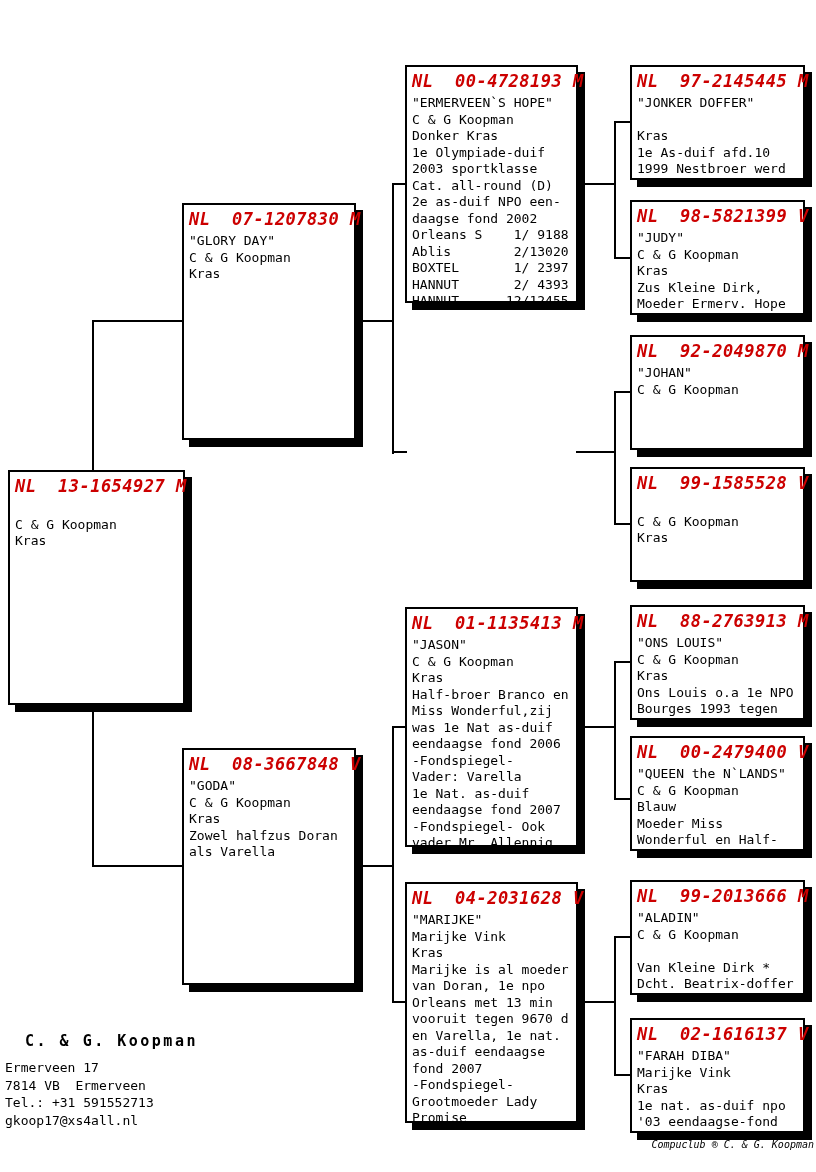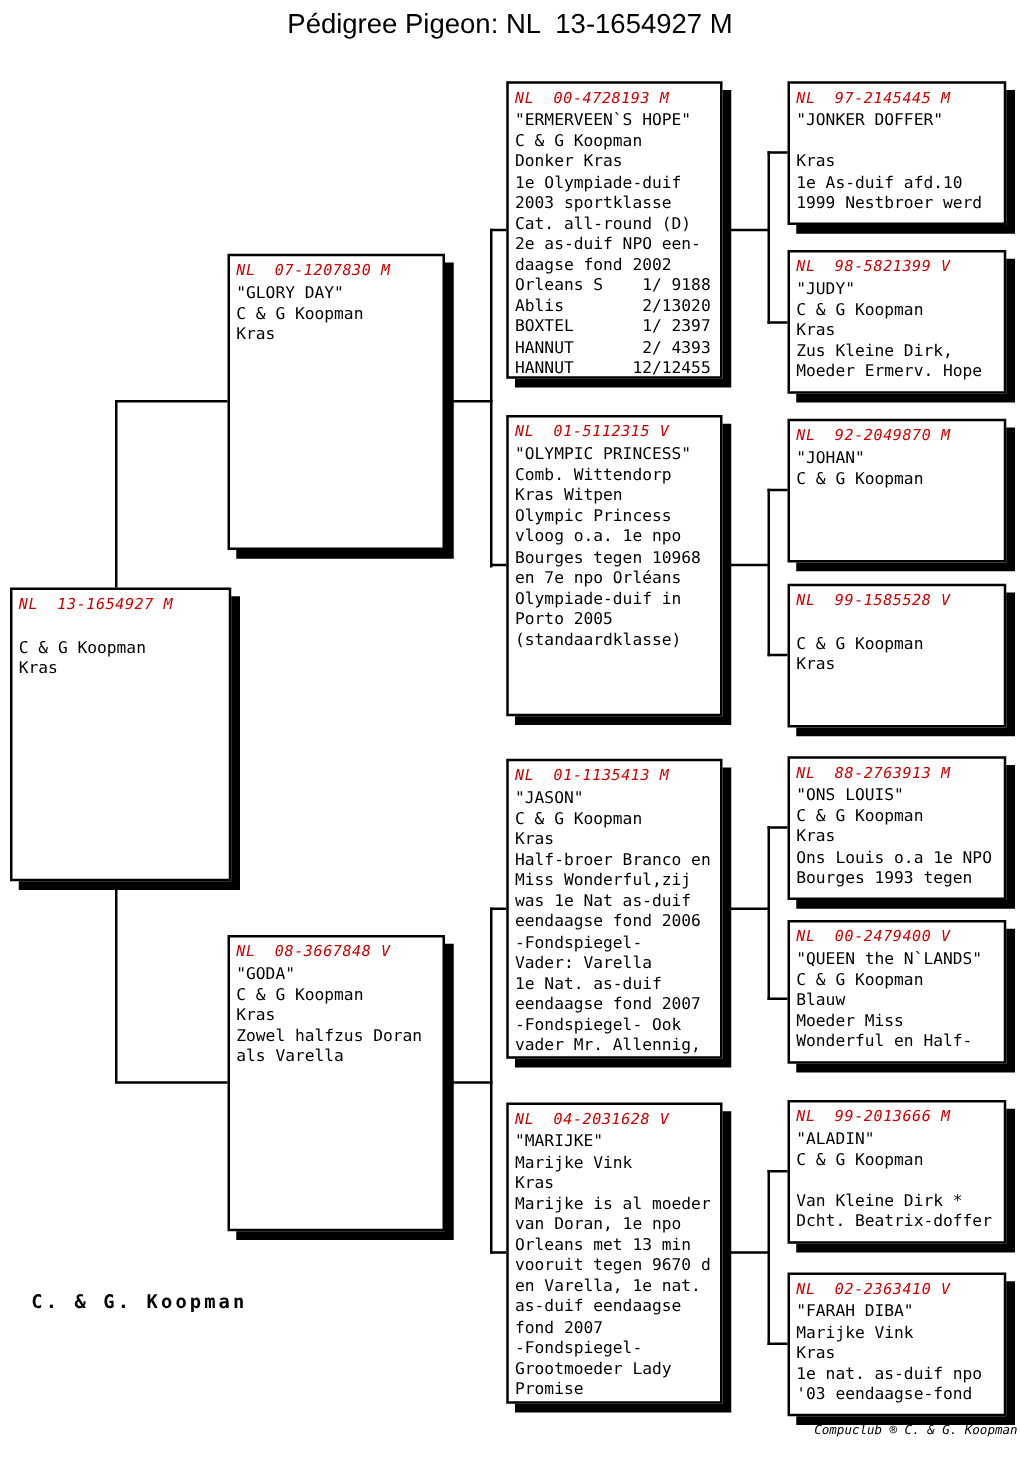--- a/index.html
+++ b/index.html
@@ -2,36 +2,35 @@
 <html style="--ring-red: #CC0000;"><head>
 <meta charset="utf-8">
 <style>
   html,body{margin:0;padding:0;background:#fff;}
   .canvas{position:relative;width:816px;height:1172px;background:#ffffff;overflow:hidden;
           font-family:"DejaVu Sans Mono","Liberation Mono",monospace;color:#000;}
   .title{position:absolute;top:6px;left:0;width:100%;text-align:center;white-space:pre;
          font-family:"Liberation Sans",sans-serif;font-size:22px;color:#000;}
   .pbox{position:absolute;background:#fff;border:2px solid #000;box-sizing:border-box;
         box-shadow:7px 7px 0 0 #000;z-index:2;padding:4px 5px 2px 5px;}
-  .ring{font-size:12px;font-weight:normal;font-style:italic;white-space:pre;
+  .ring{font-size:17px;font-weight:bold;font-style:italic;white-space:pre;
         letter-spacing:0.5px;color:var(--ring-red,#CC0000);margin-bottom:4px;}
   .pbody{font-size:13px;line-height:16.5px;white-space:pre;color:#000;}
   .cline{position:absolute;background:#000;z-index:1;}
   .footer-name{position:absolute;left:5px;top:1032px;font-size:15px;font-weight:bold;
                letter-spacing:2.5px;white-space:pre;margin-left:20px;}
   .footer-addr{position:absolute;left:5px;top:1059px;font-size:13px;line-height:17.5px;white-space:pre;}
   .credit{position:absolute;right:2px;top:1139px;font-size:10px;font-weight:normal;
           font-style:italic;white-space:pre;}
 </style>
 </head>
 <body>
 
 <div class="canvas">
 
-  <div class="title">Pédigree Pigeon: NL  13-1654927 M</div>
 
   <div id="lines-layer">
       <div class="cline" style="left: 92px; top: 321px; width: 2px; height: 545px;"></div>
       <div class="cline" style="left: 92px; top: 320px; width: 92px; height: 2px;"></div>
       <div class="cline" style="left: 92px; top: 865px; width: 92px; height: 2px;"></div>
       <div class="cline" style="left: 354px; top: 320px; width: 40px; height: 2px;"></div>
       <div class="cline" style="left: 392px; top: 183px; width: 2px; height: 271px;"></div>
       <div class="cline" style="left: 392px; top: 183px; width: 15px; height: 2px;"></div>
       <div class="cline" style="left: 392px; top: 451px; width: 15px; height: 2px;"></div>
       <div class="cline" style="left: 354px; top: 865px; width: 40px; height: 2px;"></div>
@@ -86,33 +85,20 @@
 1e Olympiade-duif
 2003 sportklasse
 Cat. all-round (D)
 2e as-duif NPO een-
 daagse fond 2002
 Orleans S    1/ 9188
 Ablis        2/13020
 BOXTEL       1/ 2397
 HANNUT       2/ 4393
 HANNUT      12/12455</div>
-  </div>
-  <div class="pbox" style="left:405px;top:332px;width:173px;height:241px">
-    <div class="ring">NL  01-5112315 V</div>
-    <div class="pbody">"OLYMPIC PRINCESS"
-Comb. Wittendorp
-Kras Witpen
-Olympic Princess
-vloog o.a. 1e npo
-Bourges tegen 10968
-en 7e npo Orléans
-Olympiade-duif in
-Porto 2005
-(standaardklasse)</div>
   </div>
   <div class="pbox" style="left:405px;top:607px;width:173px;height:240px">
     <div class="ring">NL  01-1135413 M</div>
     <div class="pbody">"JASON"
 C &amp; G Koopman
 Kras
 Half-broer Branco en
 Miss Wonderful,zij
 was 1e Nat as-duif
 eendaagse fond 2006
@@ -185,24 +171,28 @@
   </div>
   <div class="pbox" style="left:630px;top:880px;width:175px;height:115px">
     <div class="ring">NL  99-2013666 M</div>
     <div class="pbody">"ALADIN"
 C &amp; G Koopman
 
 Van Kleine Dirk *
 Dcht. Beatrix-doffer</div>
   </div>
   <div class="pbox" style="left:630px;top:1018px;width:175px;height:115px">
-    <div class="ring">NL  02-2363410 V</div>
+    <div class="ring">NL  02-1616137 V</div>
     <div class="pbody">"FARAH DIBA"
 Marijke Vink
 Kras
 1e nat. as-duif npo
 '03 eendaagse-fond</div>
   </div>
 
   <div class="footer-name">C. &amp; G. Koopman</div>
+  <div class="footer-addr">Ermerveen 17
+7814 VB  Ermerveen
+Tel.: +31 591552713
+gkoop17@xs4all.nl</div>
   <div class="credit">Compuclub ® C. &amp; G. Koopman</div>
 
 </div>
 
 </body></html>

